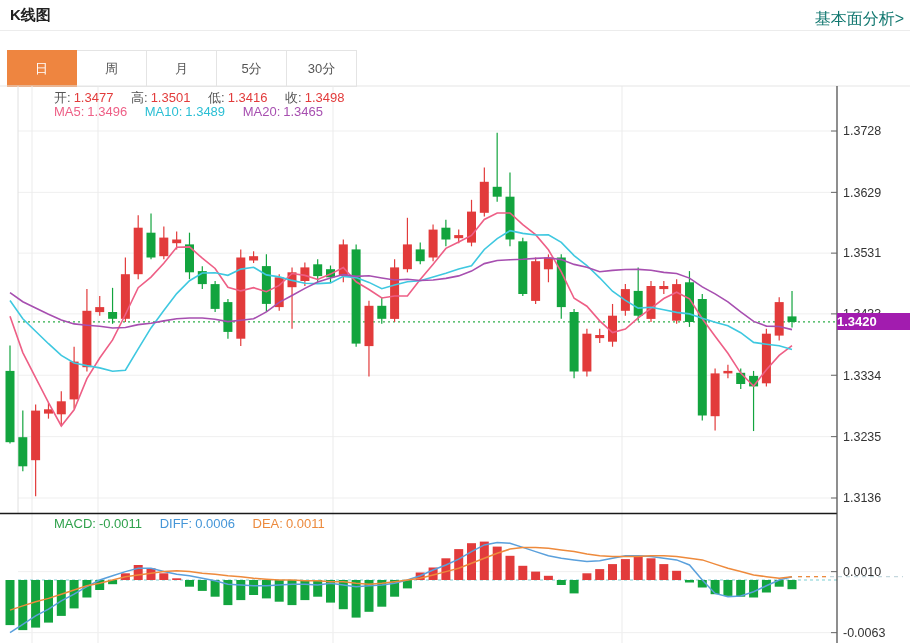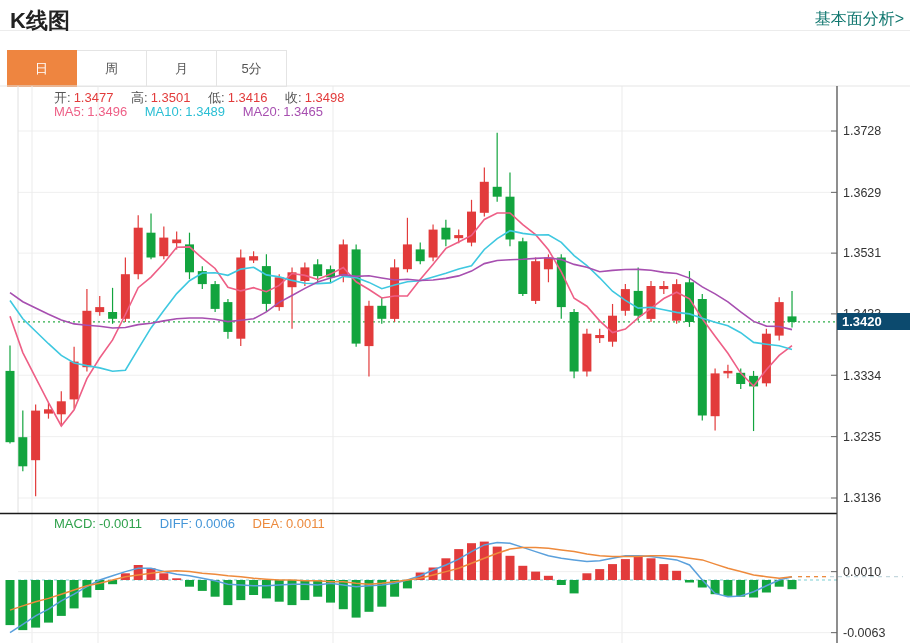--- a/index.html
+++ b/index.html
@@ -1,31 +1,31 @@
 <!DOCTYPE html>
 <html><head>
 <meta charset="utf-8">
 <style>
   html,body{margin:0;padding:0;}
   body{width:910px;height:643px;position:relative;overflow:hidden;background:#fff;
        font-family:"Liberation Sans","DejaVu Sans",sans-serif;}
   .hdr{position:absolute;left:0;top:0;width:910px;height:30px;border-bottom:1px solid #ececec;}
-  .title{position:absolute;left:10px;top:6px;font-size:22px;font-weight:bold;color:#222;}
+  .title{position:absolute;left:10px;top:6px;font-size:15px;font-weight:bold;color:#222;}
   .hlink{position:absolute;right:6px;top:9px;font-size:16px;color:#0f766e;text-decoration:none;cursor:pointer;}
   .tabs{position:absolute;left:7px;top:50px;display:flex;border:1px solid #e4e4e4;background:#fff;}
   .tab{width:69px;height:35px;line-height:35px;text-align:center;font-size:13px;color:#555;
        border-right:1px solid #e4e4e4;cursor:pointer;background:#fff;}
   .tab:last-child{border-right:none;}
   .tab.active{background:#ee8540;color:#fff;border-color:#ee8540;margin:-1px 0 -1px -1px;height:37px;line-height:37px;}
   .legend{position:absolute;left:18px;font-size:13px;white-space:nowrap;z-index:5;padding-left:36px;}
   .legend span{margin-right:3px;}
   .lg-gap{margin-right:14px !important;}
   #chart{position:absolute;left:0;top:0;}
-  .price-badge{position:absolute;left:837px;width:73px;height:17px;background:#0c4a6e;color:#fff;
-       font-size:13px;font-weight:bold;line-height:17px;padding-left:5px;box-sizing:border-box;z-index:6;}
+  .price-badge{position:absolute;left:837px;width:73px;height:17px;background:#a21caf;color:#fff;
+       font-size:13px;font-weight:bold;line-height:17px;box-sizing:border-box;z-index:6;}
   .lbl-dim{color:#555;}
   .v-red{color:#e23b3b;}
   .v-ma5{color:#ee5f86;}
   .v-ma10{color:#2bbfd4;}
   .v-ma20{color:#a74fb0;}
   .v-macd{color:#2fa14c;}
   .v-diff{color:#4596d8;}
   .v-dea{color:#ec8a3d;}
 </style>
 </head>
@@ -34,20 +34,21 @@
 <div class="hdr">
   <div class="title">K线图</div>
   <a class="hlink">基本面分析&gt;</a>
 </div>
 
 <div class="tabs" id="tabbar">
     <div class="tab active">日</div>
     <div class="tab">周</div>
     <div class="tab">月</div>
     <div class="tab">5分</div>
+    <div class="tab">30分</div>
   </div>
 
 <svg id="chart" width="910" height="643">
     <line x1="18" y1="131" x2="837" y2="131" stroke="#efefef" stroke-width="1"></line>
     <line x1="18" y1="192.373310810811" x2="837" y2="192.373310810811" stroke="#efefef" stroke-width="1"></line>
     <line x1="18" y1="253.12668918918968" x2="837" y2="253.12668918918968" stroke="#efefef" stroke-width="1"></line>
     <line x1="18" y1="313.8800675675683" x2="837" y2="313.8800675675683" stroke="#efefef" stroke-width="1"></line>
     <line x1="18" y1="375.25337837837935" x2="837" y2="375.25337837837935" stroke="#efefef" stroke-width="1"></line>
     <line x1="18" y1="436.62668918919036" x2="837" y2="436.62668918919036" stroke="#efefef" stroke-width="1"></line>
     <line x1="18" y1="498" x2="837" y2="498" stroke="#efefef" stroke-width="1"></line>

